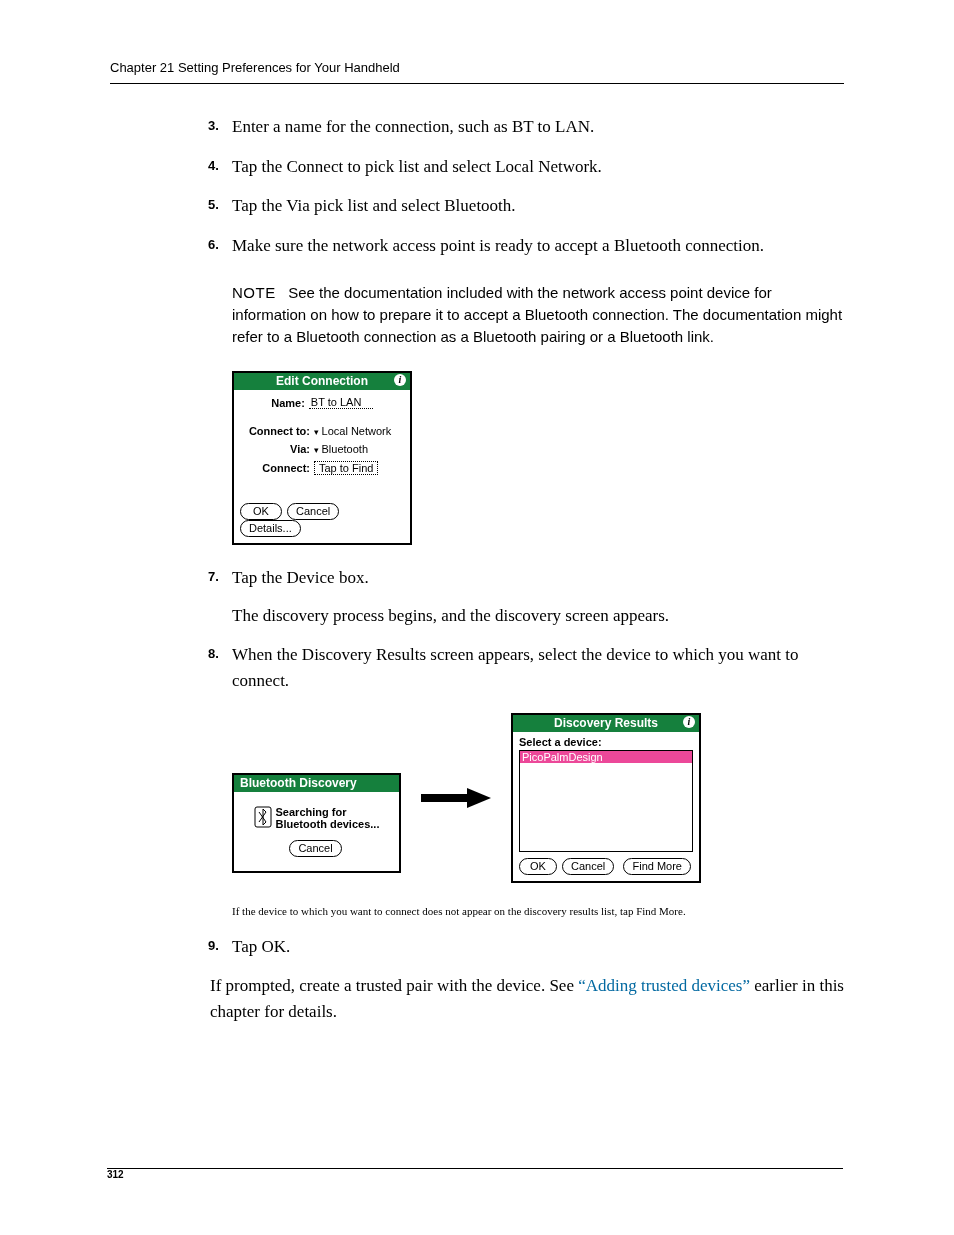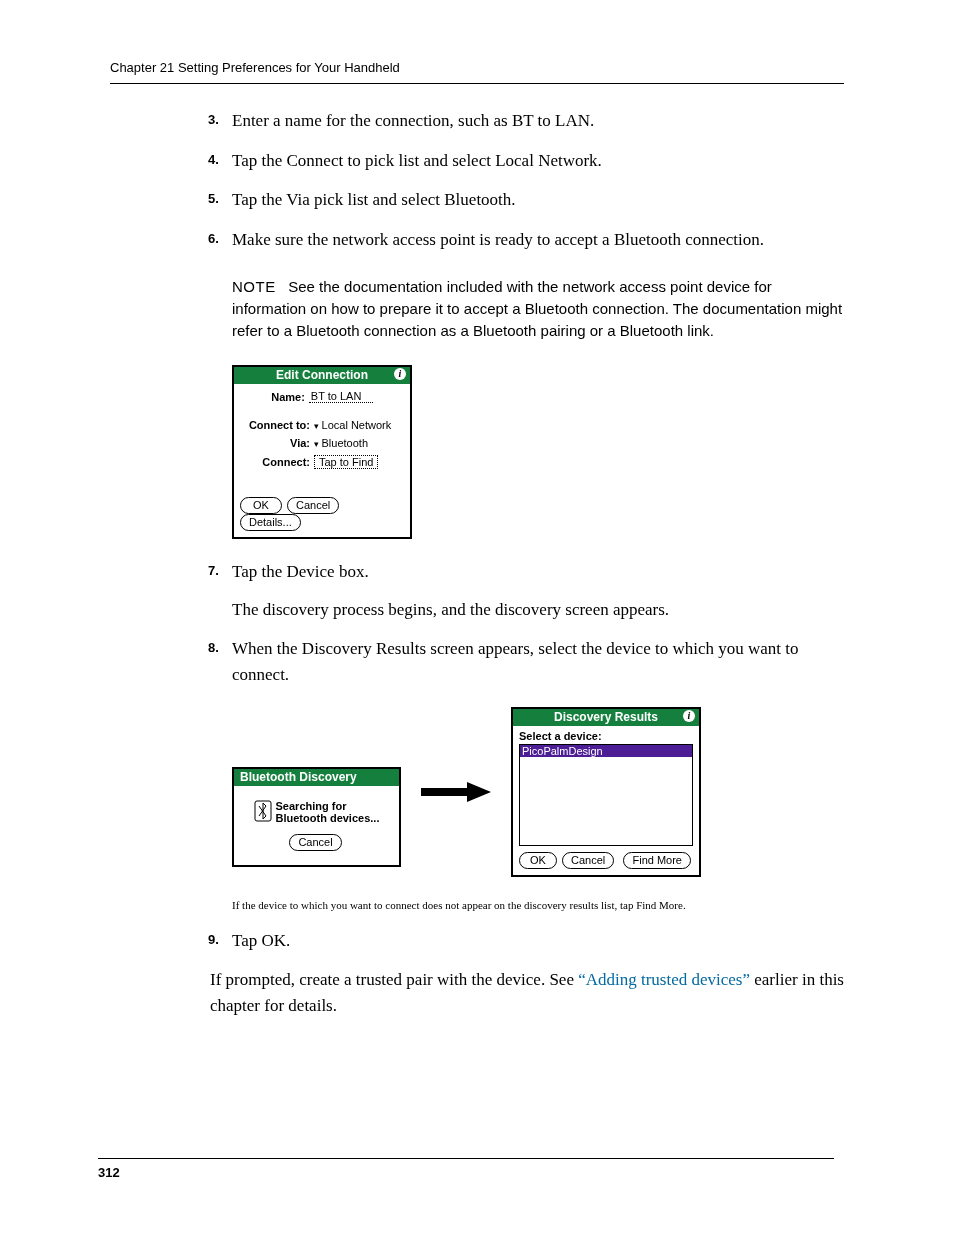--- a/index.html
+++ b/index.html
@@ -14,21 +14,21 @@
     position: relative;
     box-sizing: border-box;
     padding: 60px 110px 40px 110px;
   }
   .header {
     font-family: Arial, Helvetica, sans-serif;
     font-size: 13px;
     color: #000;
     padding-bottom: 8px;
     border-bottom: 1px solid #000;
-    margin-bottom: 24px;
+    margin-bottom: 30px;
   }
   .content {
     margin-left: 100px;
   }
   ol.main-list {
     list-style: none;
     padding: 0;
     margin: 0;
   }
   ol.main-list > li {
@@ -64,27 +64,26 @@
   .body-para-noindent {
     margin: 12px 0 0 0;
     font-size: 17px;
     line-height: 1.5;
   }
   .link {
     color: #0369a1;
   }
   .pagenum {
     position: absolute;
-    left: 98px;
+    left: 107px;
     bottom: 55px;
     border-top: 1px solid #000;
     width: 736px;
-    padding-top: 6px;
-    font-family: Arial, Helvetica, sans-serif;
-    font-size: 13px;
+    font-family: Arial, Helvetica, sans-serif;
+    font-size: 10px;
     font-weight: bold;
   }
 
   
   .palm {
     font-family: Arial, Helvetica, sans-serif;
     background: #fff;
     border: 2px solid #000;
     box-sizing: border-box;
     display: inline-block;
@@ -167,21 +166,21 @@
     width: 70px;
     height: 20px;
   }
   .selectlist {
     border: 1px solid #000;
     height: 100px;
     margin-top: 2px;
     font-size: 11px;
   }
   .selectlist .item {
-    background: #4c1d95;
+    background: #ec4899;
     color: #fff;
     padding: 0 2px;
   }
   .bt-icon {
     display:inline-block;
     vertical-align: middle;
     margin-right:4px;
   }
 </style>
 </head>

